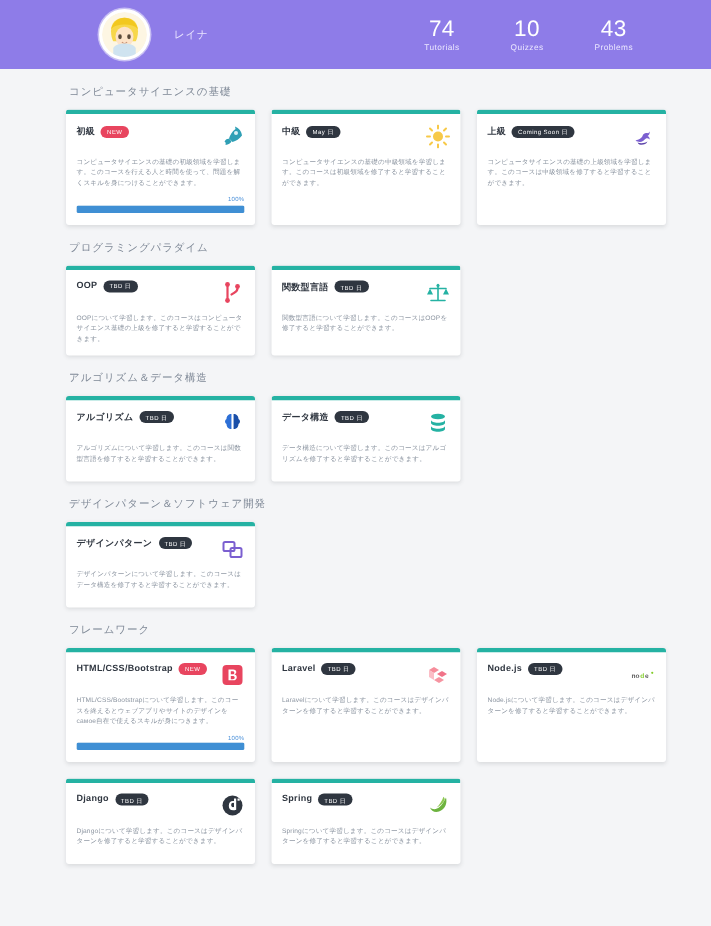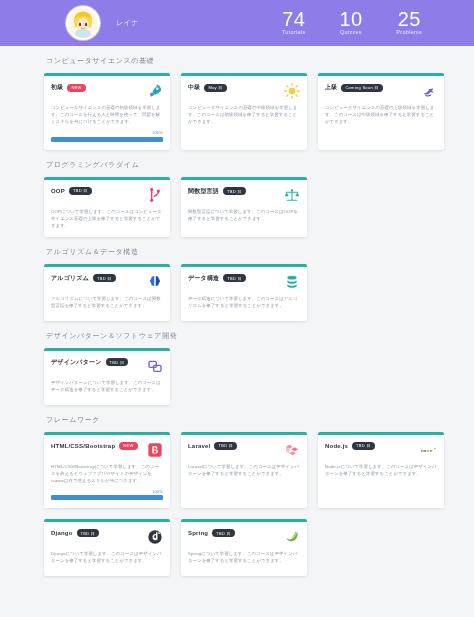--- a/index.html
+++ b/index.html
@@ -40,21 +40,21 @@
     white-space: nowrap;
   }
   .stats {
     margin-left: auto;
     display: flex;
     gap: 34px;
     padding-right: 30px;
   }
   .stat { text-align: center; color: #ffffff; }
   .stat-value {
-    font-size: 20px;
+    font-size: 15px;
     font-weight: 400;
     line-height: 17px;
     letter-spacing: .3px;
   }
   .stat-label {
     font-size: 5.5px;
     color: #ece8ff;
     letter-spacing: .3px;
     margin-top: 1px;
   }
@@ -181,21 +181,21 @@
     <div class="stats">
       <div class="stat">
         <div class="stat-value">74</div>
         <div class="stat-label">Tutorials</div>
       </div>
       <div class="stat">
         <div class="stat-value">10</div>
         <div class="stat-label">Quizzes</div>
       </div>
       <div class="stat">
-        <div class="stat-value">25</div>
+        <div class="stat-value">43</div>
         <div class="stat-label">Problems</div>
       </div>
     </div>
   </div>
 
   <div class="content" id="sections-root">
       <div class="section">
         <div class="section-title">コンピュータサイエンスの基礎</div>
         <div class="card-grid">
           <div class="card tall">

